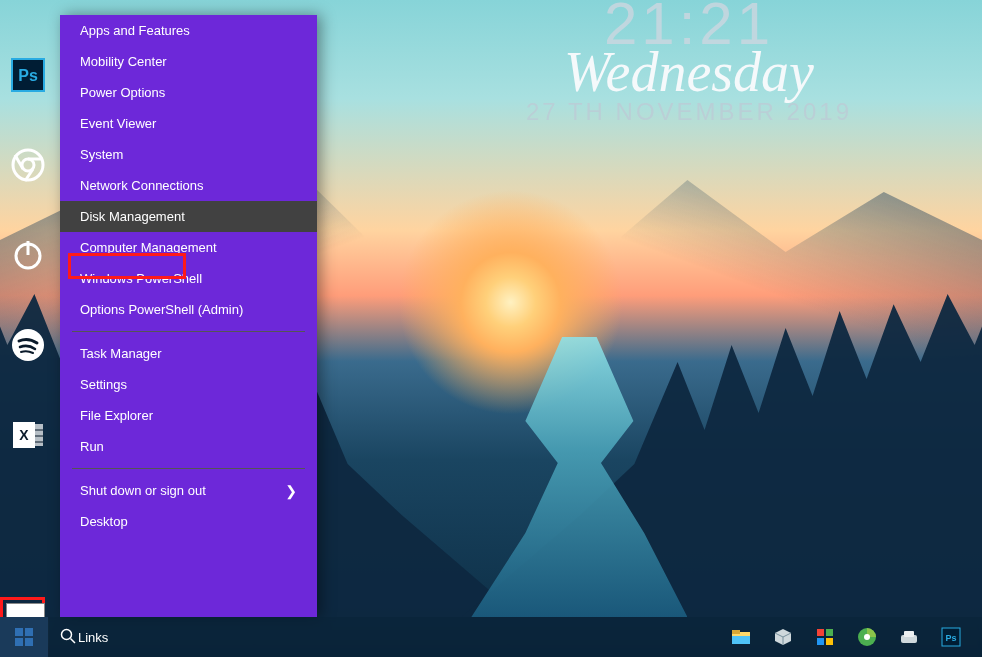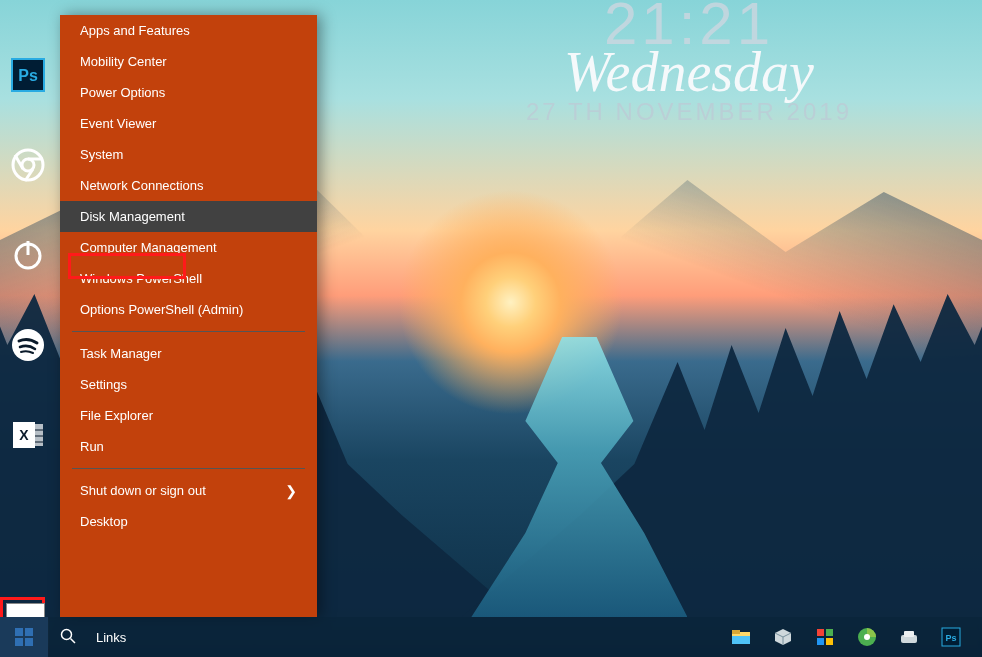--- a/index.html
+++ b/index.html
@@ -42,21 +42,21 @@
   .clock-date  { font-size:24px; letter-spacing:3px; color:#bcccd6; opacity:.8; margin-top:-6px; text-transform:uppercase; }
 
   
   .side-icons { position:absolute; left:8px; top:58px; width:40px; display:flex; flex-direction:column; gap:56px; align-items:center; }
   .side-icons .ico { width:34px; height:34px; display:flex; align-items:center; justify-content:center; color:#fff; }
   .side-icons svg { width:34px; height:34px; }
 
   
   .winx {
     position:absolute; left:60px; top:15px; width:257px; bottom:40px;
-    background:#c2410c; color:#fff; font-size:13px;
+    background:#6d28d9; color:#fff; font-size:13px;
     box-shadow: 4px 0 14px rgba(0,0,0,.4);
   }
   .winx .item {
     display:flex; align-items:center; justify-content:space-between;
     padding:0 20px; height:31px; cursor:default;
   }
   .winx .item.hover { background:#414141; }
   .winx .sep { height:1px; background:#555; margin:6px 12px; }
   .winx .chev { color:#fff; font-size:14px; }
 
@@ -74,21 +74,21 @@
     display:flex; align-items:center; justify-content:center; background:#1a3a5a;
   }
   .start-btn svg { width:18px; height:18px; }
 
   
   .taskbar {
     position:absolute; left:0; right:0; bottom:0; height:40px;
     background:rgba(10,30,50,.55); backdrop-filter:blur(2px);
     display:flex; align-items:center; color:#fff; font-size:13px;
   }
-  .taskbar .search { position:absolute; left:60px; display:flex; align-items:center; gap:20px;text-align:center; }
+  .taskbar .search { position:absolute; left:60px; display:flex; align-items:center; gap:2px;text-align:center; }
   .taskbar .search svg { width:16px; height:16px; }
   .taskbar .tray { position:absolute; right:20px; display:flex; align-items:center; gap:20px; }
   .tray .ticon { width:22px; height:22px; display:flex; align-items:center; justify-content:center; }
   .tray .ticon svg, .tray .ticon .sq { width:20px; height:20px; }
 </style>
 </head>
 <body>
 
 <div class="wallpaper"></div>
 <div class="mountains-back"></div>

